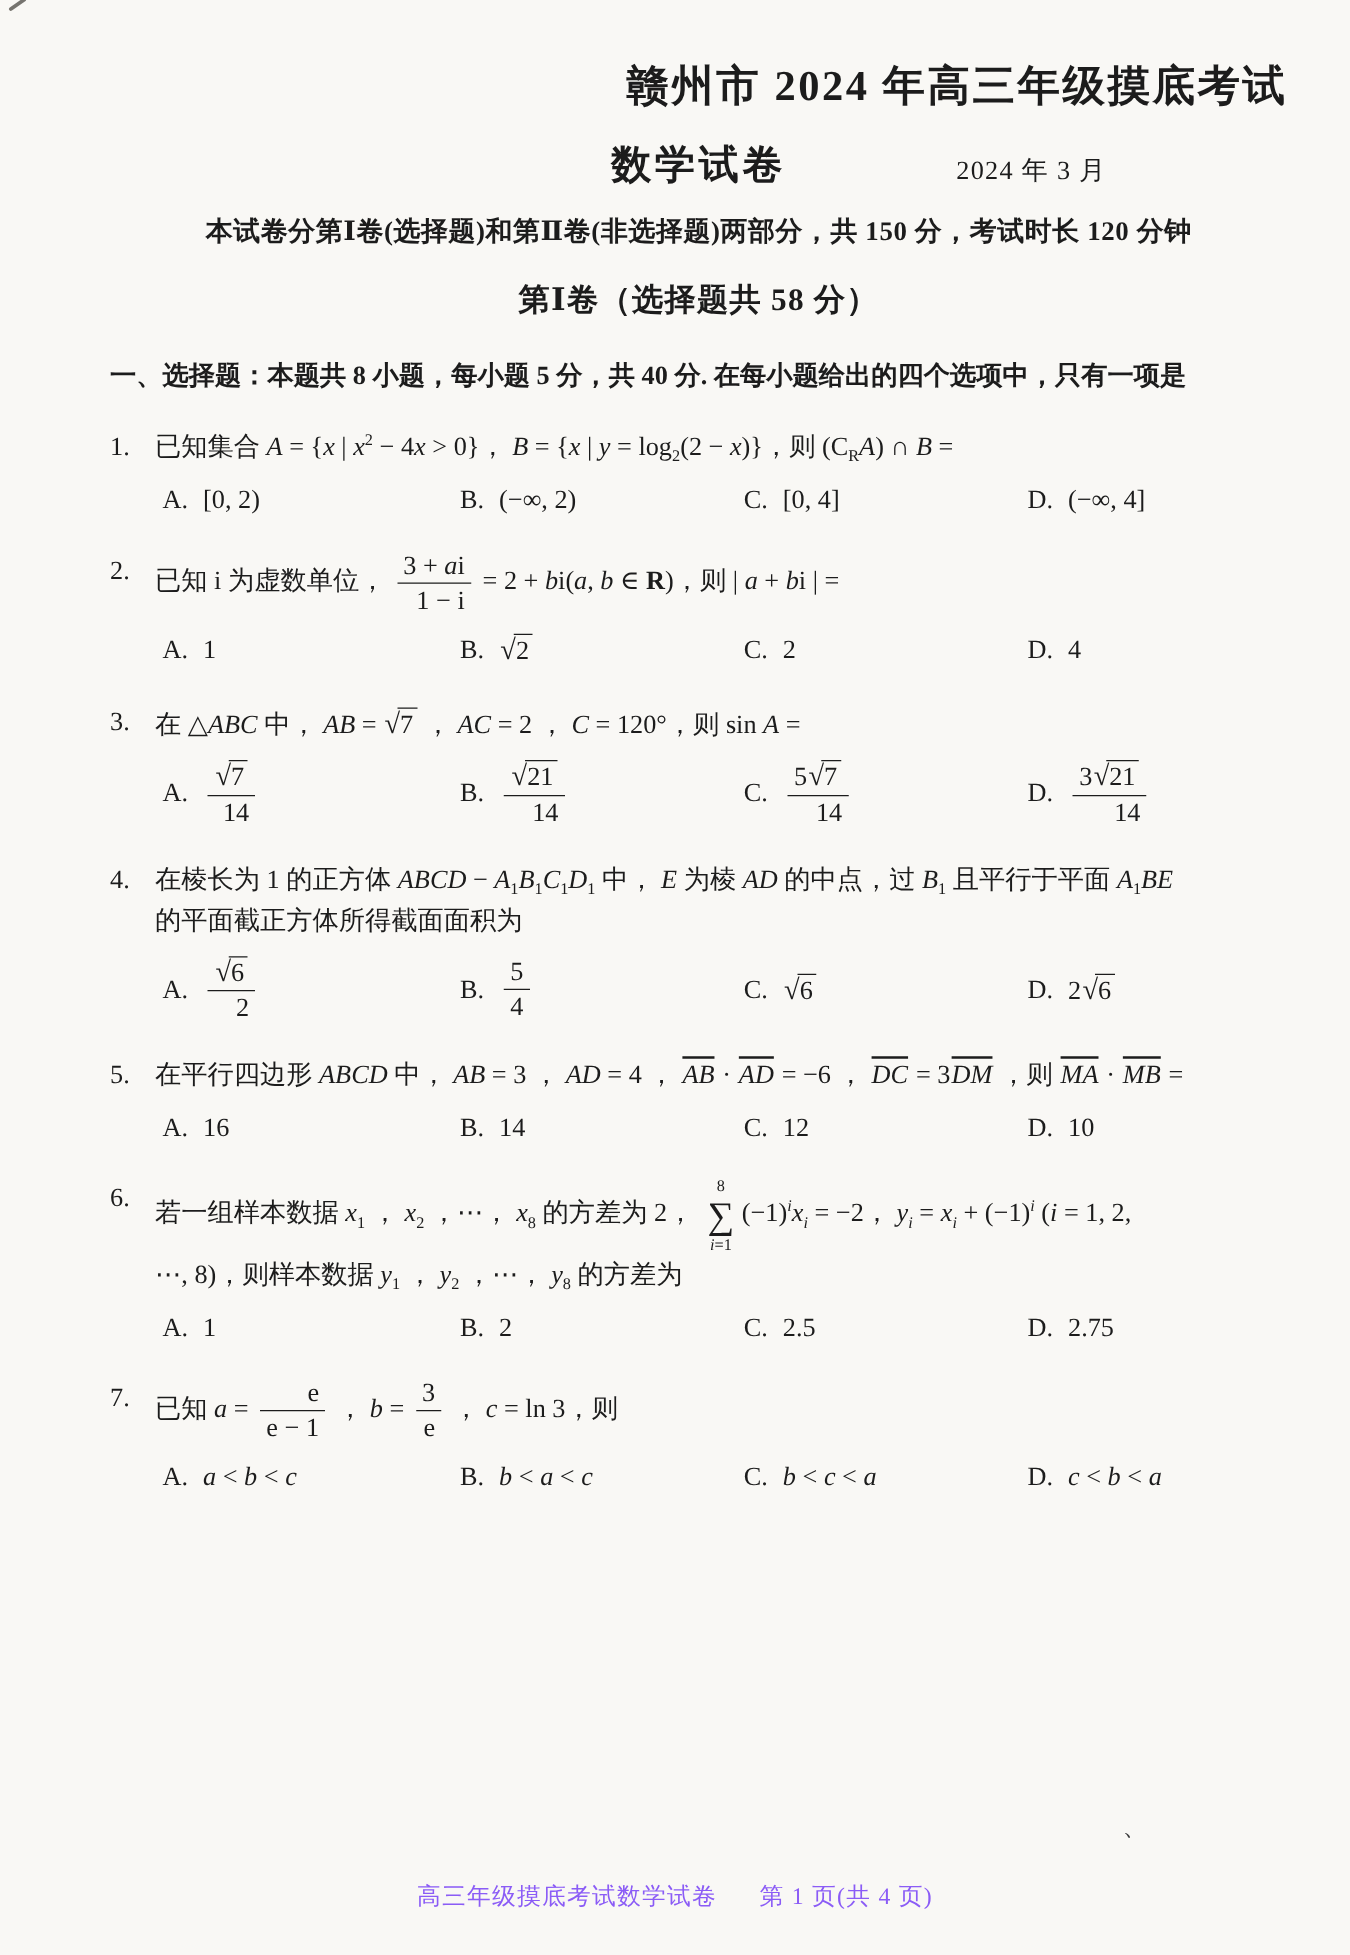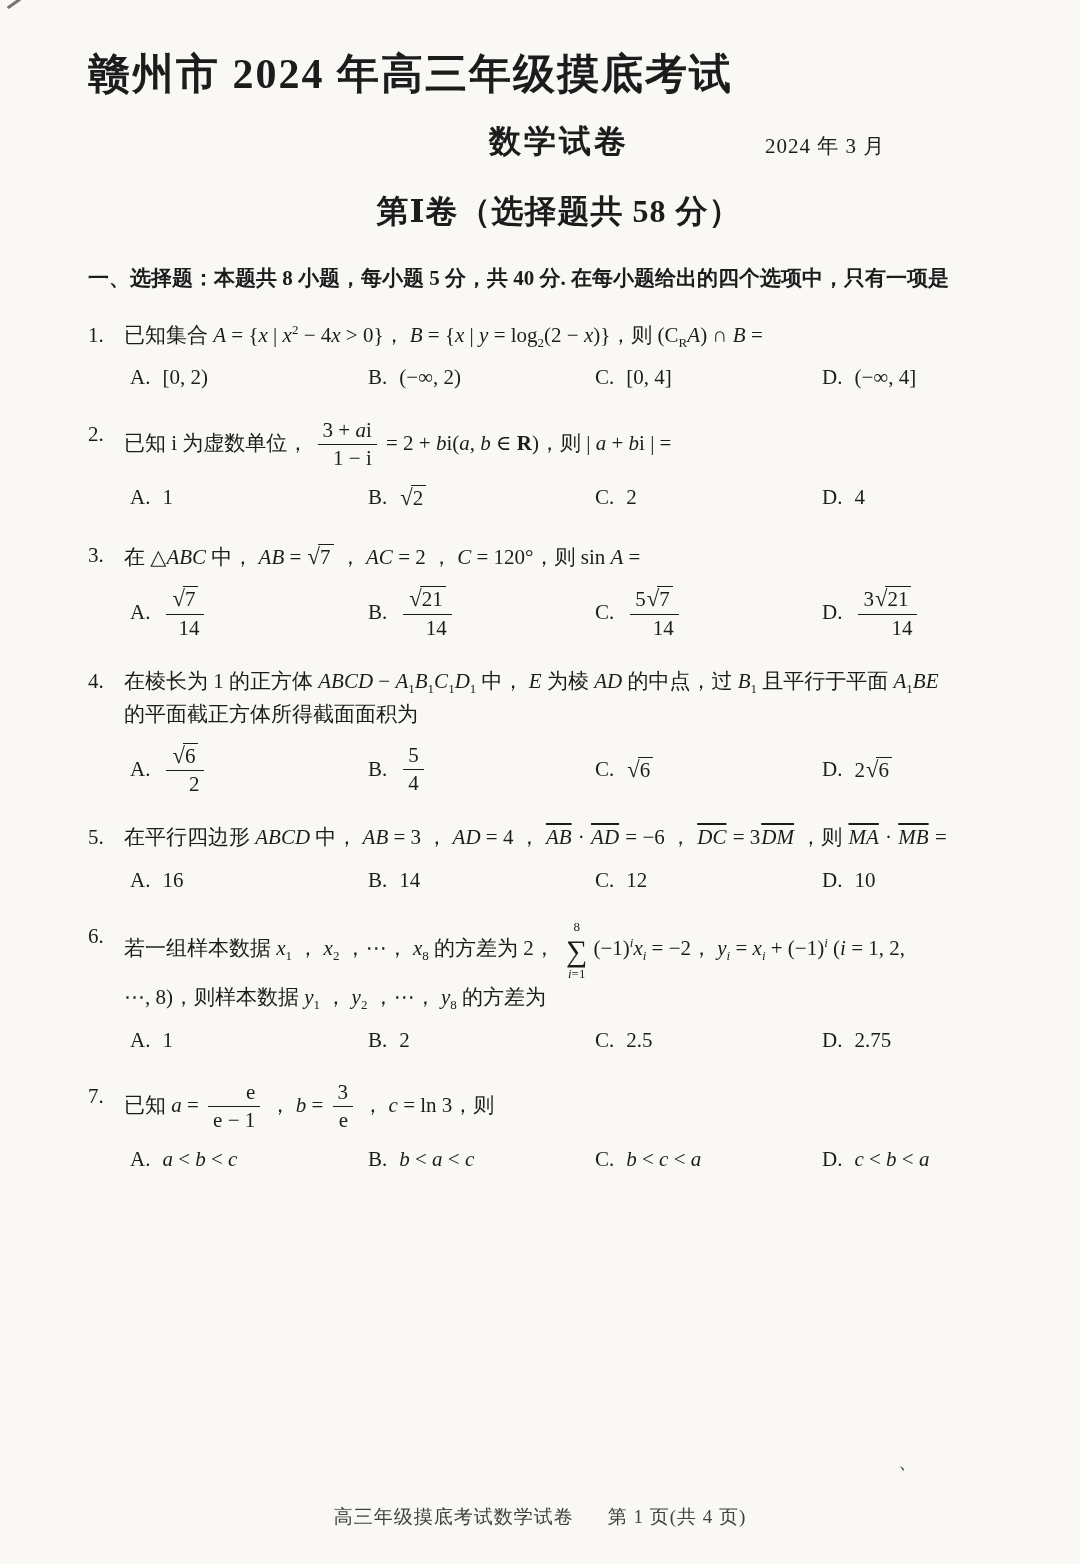--- a/index.html
+++ b/index.html
@@ -10,26 +10,26 @@
     background:#f9f8f5;
     color:#1c1c1c;
     font-family:"Liberation Serif","DejaVu Serif",serif;
     box-sizing:border-box;
     padding:46px 50px 20px 88px;
     overflow:hidden;
   }
   .corner-mark{position:absolute;top:2px;left:6px;width:16px;height:3px;background:#55524e;border-radius:2px;transform:rotate(-35deg);opacity:.8;}
   .stray-mark{position:absolute;left:898px;top:1448px;font-size:20px;color:#3a3a3a;}
 
-  .page-title{margin:0;text-align:left;font-size:42px;font-weight:700;letter-spacing:2px;}
+  .page-title{margin:0;text-align:right;font-size:34px;font-weight:700;letter-spacing:2px;}
   .subtitle-row{position:relative;text-align:center;margin-top:18px;height:46px;}
   .subject-title{font-size:32px;font-weight:700;letter-spacing:3px;}
   .exam-date{position:absolute;left:677px;top:12px;font-size:21px;font-weight:400;letter-spacing:1px;}
   .exam-info{text-align:center;font-size:21.5px;font-weight:700;margin-top:14px;letter-spacing:.5px;}
-  .section-title{text-align:center;font-size:32px;font-weight:700;margin-top:24px;letter-spacing:1px;}
+  .section-title{text-align:center;font-size:25px;font-weight:700;margin-top:24px;letter-spacing:1px;}
 
   .instructions{margin-top:28px;font-size:21px;font-weight:700;line-height:1.55;}
   .instructions .cont{padding-left:40px;}
 
   .questions{margin-top:14px;}
   .question{margin-top:24px;}
   .stem-line{display:flex;align-items:flex-start;font-size:21px;line-height:1.6;}
   .qnum{flex:0 0 36px;}
   .stem-text{flex:1;}
   .stem-line.cont{padding-left:36px;}
@@ -47,36 +47,37 @@
   .frac .num{display:block;border-bottom:1.6px solid currentColor;padding:0 5px 1px;}
   .frac .den{display:block;padding:1px 5px 0;}
   .sqrt{display:inline-block;white-space:nowrap;margin:0 1px;}
   .sqrt .rad{display:inline-block;font-size:1.08em;}
   .sqrt .rct{display:inline-block;border-top:1.6px solid currentColor;margin-left:-2px;padding:0 3px 0 2px;line-height:1.15;}
   .vec{text-decoration:overline;padding:0 1px;}
   .sum{display:inline-flex;flex-direction:column;align-items:center;vertical-align:middle;line-height:1;margin:0 6px;}
   .sum-t,.sum-b{font-size:13px;line-height:1.1;}
   .sum-s{font-size:30px;line-height:1;margin:1px 0;}
 
-  .page-footer{position:absolute;left:0;right:0;bottom:34px;text-align:center;font-size:19px;color:#404040;letter-spacing:1px;}
+  .page-footer{position:absolute;left:0;right:0;bottom:34px;text-align:center;font-size:19px;color:#8b5cf6;letter-spacing:1px;}
   .page-footer .gap{display:inline-block;width:34px;}
 </style>
 </head>
 <body>
 
 <div class="page">
   <span class="corner-mark"></span>
 
   <h1 class="page-title">赣州市 2024 年高三年级摸底考试</h1>
 
   <div class="subtitle-row">
     <span class="subject-title">数学试卷</span>
     <span class="exam-date">2024 年 3 月</span>
   </div>
 
+  <div class="exam-info">本试卷分第Ⅰ卷(选择题)和第Ⅱ卷(非选择题)两部分，共 150 分，考试时长 120 分钟</div>
 
   <div class="section-title">第Ⅰ卷（选择题共 58 分）</div>
 
   <div class="instructions">
     <div>一、选择题：本题共 8 小题，每小题 5 分，共 40 分. 在每小题给出的四个选项中，只有一项是</div>
   </div>
 
   <div class="questions">
       <div class="question">
         <div class="stem-line">

